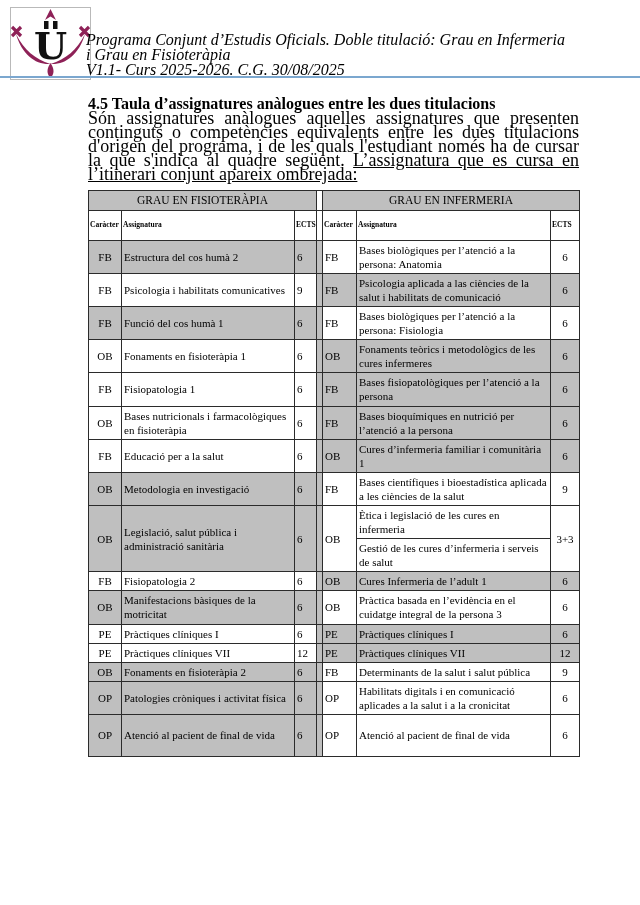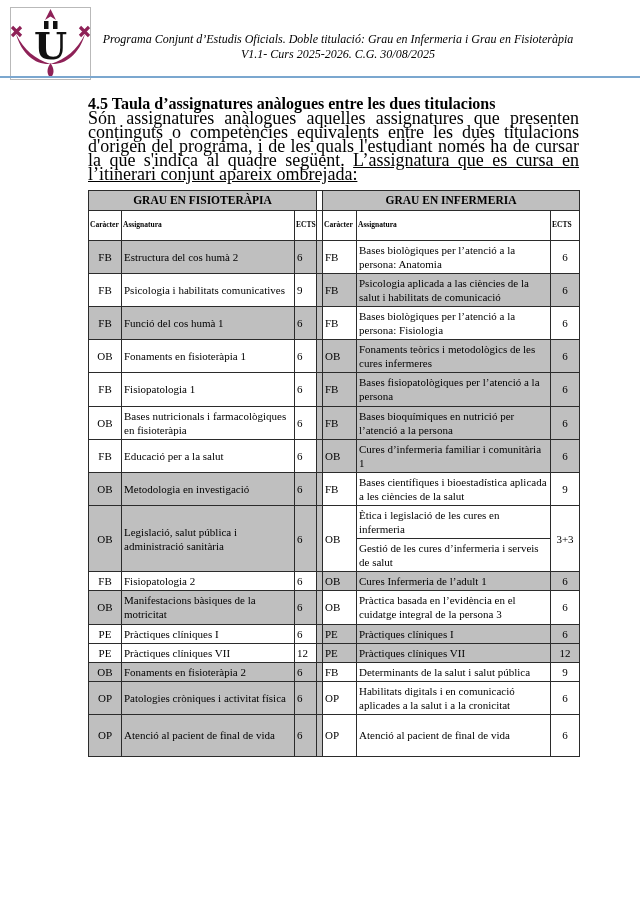--- a/index.html
+++ b/index.html
@@ -9,44 +9,44 @@
     width:640px; height:905px;
     background:#ffffff;
     font-family:"Liberation Serif","DejaVu Serif",serif;
     color:#000;
   }
   .logo-box {
     position:absolute; left:10px; top:7px; width:81px; height:73px;
     border:1px solid #b9b9b9; background:#fff;
   }
   .header-text {
-    position:absolute; right:62px; top:32px; width:480px;
-    text-align:center; font-style:italic;
-    font-size:12px; line-height:15px;
+    position:absolute; right:74px; top:32px; width:480px;
+    text-align:left; font-style:italic;
+    font-size:16px; line-height:15px;
   }
   .blue-rule {
     position:absolute; left:0; top:76px; width:640px; height:2px;
     background:var(--rule,#7BA7CF);
   }
   .content { position:absolute; left:88px; top:97px; width:491px; }
   .section-heading { font-size:16px; font-weight:bold; line-height:14px; }
   .section-body { font-size:18px; line-height:14px; text-align:justify; }
   .section-body .ul { text-decoration:underline; }
 
   table.courses {
     margin-top:9px;
     border-collapse:collapse; table-layout:fixed;
     width:491px; font-size:11px; line-height:1.28;
   }
   table.courses td, table.courses th {
     border:1px solid #2b2b2b; padding:2px 2px; vertical-align:middle;
     overflow:hidden;
   }
   .sh { background:var(--shade,#BFBFBF); }
-  tr.group-hdr th { height:18px; font-size:11.5px; font-weight:bold; text-align:center; }
+  tr.group-hdr th { height:18px; font-size:11.5px; font-weight:normal; text-align:center; }
   tr.group-hdr th.gap-hd { background:#fff; }
   tr.col-hdr th { height:30px; font-size:7.5px; font-weight:bold; text-align:left; padding:0 1px; }
   td.car-l { text-align:center; }
   td.car-r { text-align:left; padding-left:3px; }
   td.asg  { text-align:left; padding-left:3px; padding-right:3px; }
   td.ects-l { text-align:left; padding-left:2px; }
   td.ects-r { text-align:center; }
   tr.tall td { height:42px; }
 </style>
 </head>

